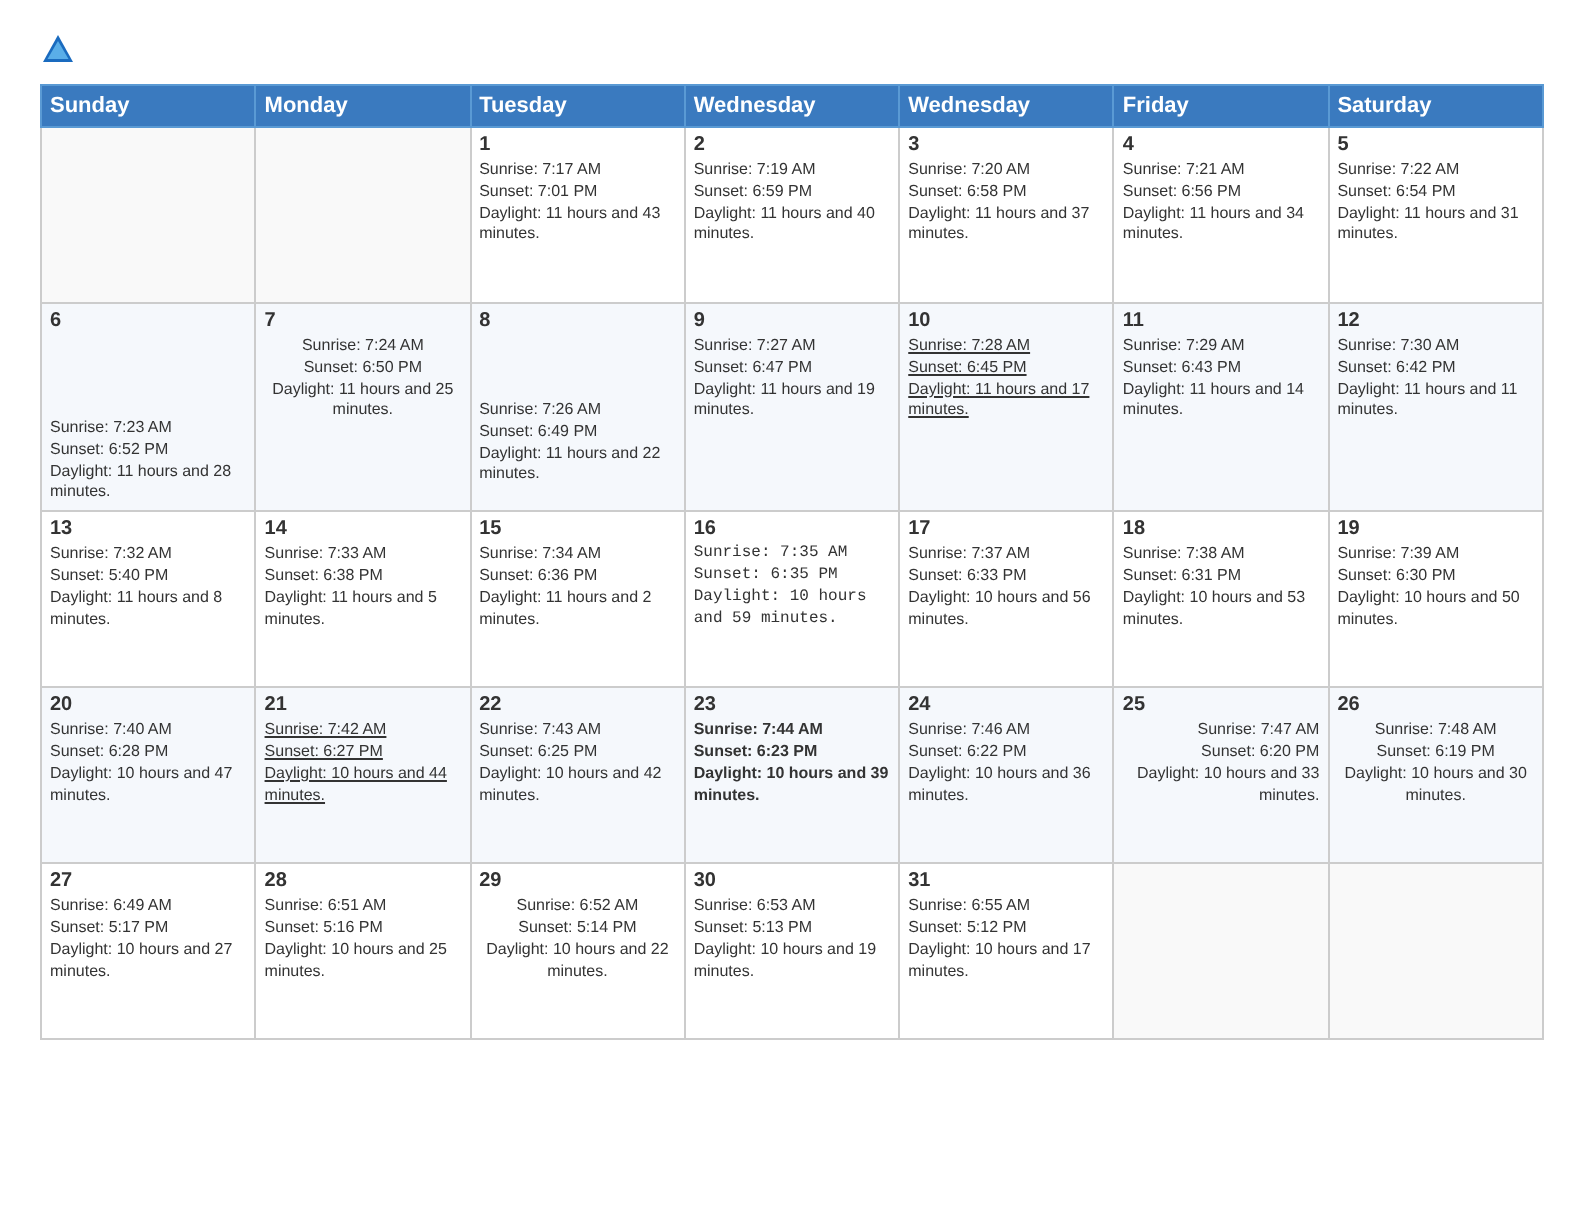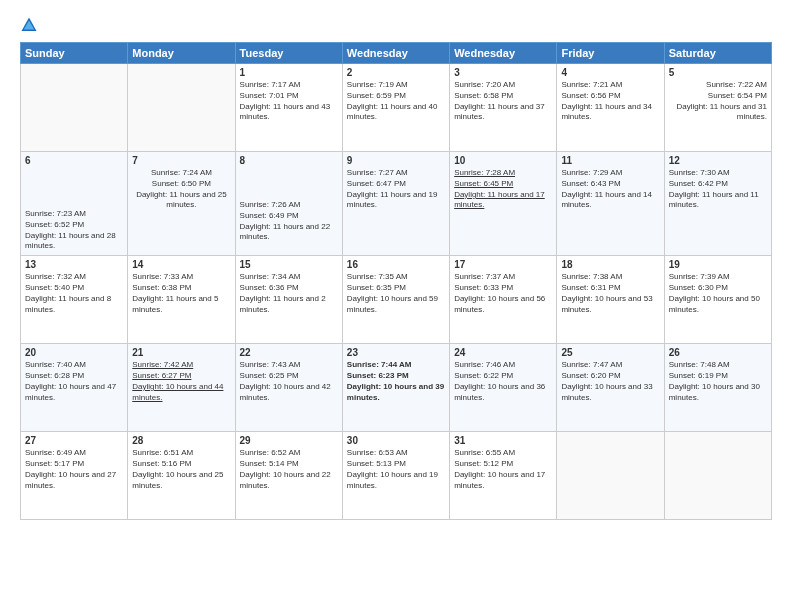--- a/index.html
+++ b/index.html
@@ -163,21 +163,21 @@
 Daylight: 11 hours and 37 minutes.</div>
           </td>
           <td>
             <span class="day-number">4</span>
             <div class="cell-text" style="white-space: pre-line;">Sunrise: 7:21 AM
 Sunset: 6:56 PM
 Daylight: 11 hours and 34 minutes.</div>
           </td>
           <td>
             <span class="day-number">5</span>
-            <div class="cell-text" style="white-space: pre-line; text-align: right;">Sunrise: 7:22 AM
+            <div class="cell-text" style="white-space: pre-line;">Sunrise: 7:22 AM
 Sunset: 6:54 PM
 Daylight: 11 hours and 31 minutes.</div>
           </td>
         </tr>
         <tr>
           <td>
             <span class="day-number">6</span>
             <div class="cell-text" style="white-space: pre-line; margin-top: 43px;">Sunrise: 7:23 AM
 Sunset: 6:52 PM
 Daylight: 11 hours and 28 minutes.</div>
@@ -233,21 +233,21 @@
 Daylight: 11 hours and 5 minutes.</div>
           </td>
           <td>
             <span class="day-number">15</span>
             <div class="cell-text" style="white-space: pre-line;">Sunrise: 7:34 AM
 Sunset: 6:36 PM
 Daylight: 11 hours and 2 minutes.</div>
           </td>
           <td>
             <span class="day-number">16</span>
-            <div class="cell-text" style="white-space: pre-line;">Sunrise: 7:35 AM
+            <div class="cell-text" style="white-space: pre-line; font-family: Liberation Mono, monospace;">Sunrise: 7:35 AM
 Sunset: 6:35 PM
 Daylight: 10 hours and 59 minutes.</div>
           </td>
           <td>
             <span class="day-number">17</span>
             <div class="cell-text" style="white-space: pre-line;">Sunrise: 7:37 AM
 Sunset: 6:33 PM
 Daylight: 10 hours and 56 minutes.</div>
           </td>
           <td>
@@ -289,47 +289,47 @@
 Daylight: 10 hours and 39 minutes.</div>
           </td>
           <td>
             <span class="day-number">24</span>
             <div class="cell-text" style="white-space: pre-line;">Sunrise: 7:46 AM
 Sunset: 6:22 PM
 Daylight: 10 hours and 36 minutes.</div>
           </td>
           <td>
             <span class="day-number">25</span>
-            <div class="cell-text" style="white-space: pre-line;">Sunrise: 7:47 AM
+            <div class="cell-text" style="white-space: pre-line; text-align: right;">Sunrise: 7:47 AM
 Sunset: 6:20 PM
 Daylight: 10 hours and 33 minutes.</div>
           </td>
           <td>
             <span class="day-number">26</span>
-            <div class="cell-text" style="white-space: pre-line;">Sunrise: 7:48 AM
+            <div class="cell-text" style="white-space: pre-line; text-align: center;">Sunrise: 7:48 AM
 Sunset: 6:19 PM
 Daylight: 10 hours and 30 minutes.</div>
           </td>
         </tr>
         <tr>
           <td>
             <span class="day-number">27</span>
             <div class="cell-text" style="white-space: pre-line;">Sunrise: 6:49 AM
 Sunset: 5:17 PM
 Daylight: 10 hours and 27 minutes.</div>
           </td>
           <td>
             <span class="day-number">28</span>
             <div class="cell-text" style="white-space: pre-line;">Sunrise: 6:51 AM
 Sunset: 5:16 PM
 Daylight: 10 hours and 25 minutes.</div>
           </td>
           <td>
             <span class="day-number">29</span>
-            <div class="cell-text" style="white-space: pre-line;">Sunrise: 6:52 AM
+            <div class="cell-text" style="white-space: pre-line; text-align: center;">Sunrise: 6:52 AM
 Sunset: 5:14 PM
 Daylight: 10 hours and 22 minutes.</div>
           </td>
           <td>
             <span class="day-number">30</span>
             <div class="cell-text" style="white-space: pre-line;">Sunrise: 6:53 AM
 Sunset: 5:13 PM
 Daylight: 10 hours and 19 minutes.</div>
           </td>
           <td>

